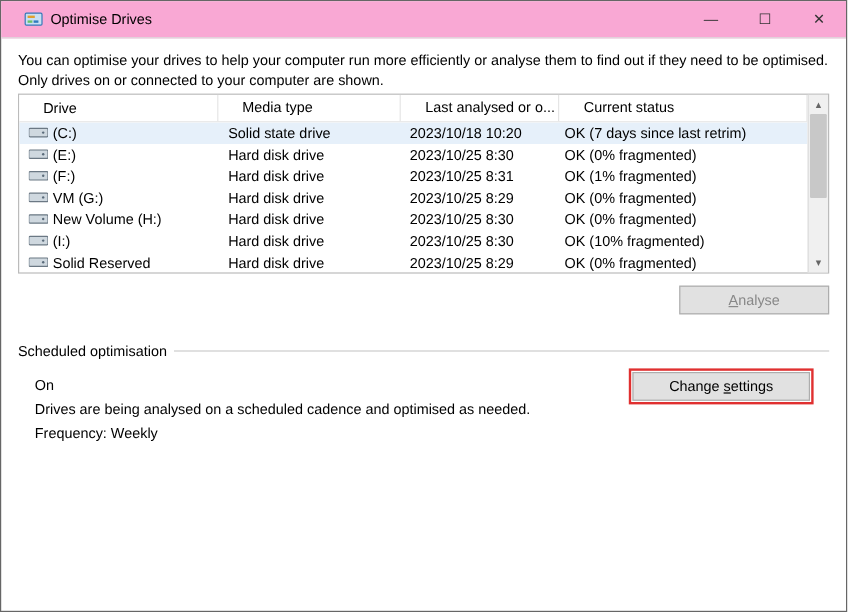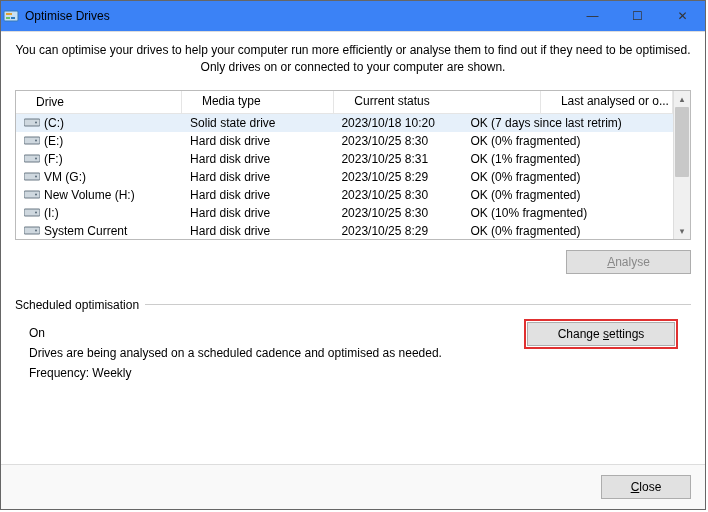--- a/index.html
+++ b/index.html
@@ -17,23 +17,23 @@
     box-sizing: border-box;
     display: flex;
     flex-direction: column;
     position: relative;
     background: #fff;
   }
   .titlebar {
     height: 30px;
     display: flex;
     align-items: center;
-    padding: 0 0 0 2px;
+    padding: 0 0 0 19px;
     border-bottom: 1px solid #ddd;
-    background: #3b82f6;
+    background: #f9a8d4;
   }
   .titlebar .app-icon {
     width: 16px;
     height: 16px;
     margin-right: 6px;
     display: flex;
     align-items: center;
     justify-content: center;
   }
   .titlebar .title {
@@ -51,22 +51,21 @@
   }
   .content {
     flex: 1;
     padding: 10px 14px 5px 14px;
     display: flex;
     flex-direction: column;
   }
   .intro {
     font-size: 12px;
     line-height: 1.4;
-    margin-bottom: 14px;
-    text-align: center;
+    margin-bottom: 2px;
   }
   .section-label-row {
     display: flex;
     align-items: center;
     margin-bottom: 8px;
   }
   .section-label {
     font-size: 12px;
     margin-right: 6px;
     white-space: nowrap;
@@ -248,22 +247,22 @@
   <div class="content">
 
     <div class="intro">You can optimise your drives to help your computer run more efficiently or analyse them to find out if they need to be optimised. Only drives on or connected to your computer are shown.</div>
 
 
     <div class="table-wrap">
       <div class="table-inner">
         <div class="t-head">
           <div class="cell c-drive">Drive</div>
           <div class="cell c-media">Media type</div>
+          <div class="cell c-last">Last analysed or o...</div>
           <div class="cell c-status">Current status</div>
-          <div class="cell c-last">Last analysed or o...</div>
         </div>
         <div class="t-body" id="tbody">
 
         <div class="t-row sel">
               <div class="cell c-drive">
                 <span class="drive-icon">
                   <svg width="16" height="11" viewBox="0 0 16 11">
                     <rect x="0" y="2" width="16" height="7" rx="1" fill="#cfd8df" stroke="#6b7884" stroke-width="1"></rect>
                     <circle cx="12" cy="5.5" r="1" fill="#5a6b7a"></circle>
                   </svg>
@@ -345,21 +344,21 @@
               <div class="cell c-status">OK (10% fragmented)</div>
             </div>
             <div class="t-row">
               <div class="cell c-drive">
                 <span class="drive-icon">
                   <svg width="16" height="11" viewBox="0 0 16 11">
                     <rect x="0" y="2" width="16" height="7" rx="1" fill="#cfd8df" stroke="#6b7884" stroke-width="1"></rect>
                     <circle cx="12" cy="5.5" r="1" fill="#5a6b7a"></circle>
                   </svg>
                 </span>
-                <span>System Current</span>
+                <span>Solid Reserved</span>
               </div>
               <div class="cell c-media">Hard disk drive</div>
               <div class="cell c-last">2023/10/25 8:29</div>
               <div class="cell c-status">OK (0% fragmented)</div>
             </div>
           </div>
       </div>
       <div class="sb">
         <div class="arr">▴</div>
         <div class="thumb"></div>
@@ -384,19 +383,14 @@
         <div class="sched-desc">Drives are being analysed on a scheduled cadence and optimised as needed.</div>
         <div class="sched-freq">Frequency: Weekly</div>
         <button class="change-settings-btn">
             <span><span>Change </span><u class="acc">s</u><span>ettings</span></span>
           </button>
       </div>
     </div>
 
   </div>
 
-  <div class="footer">
-    <button class="close-btn">
-        <span><span></span><u class="acc">C</u><span>lose</span></span>
-      </button>
-  </div>
 
 </div>
 
 </body></html>

